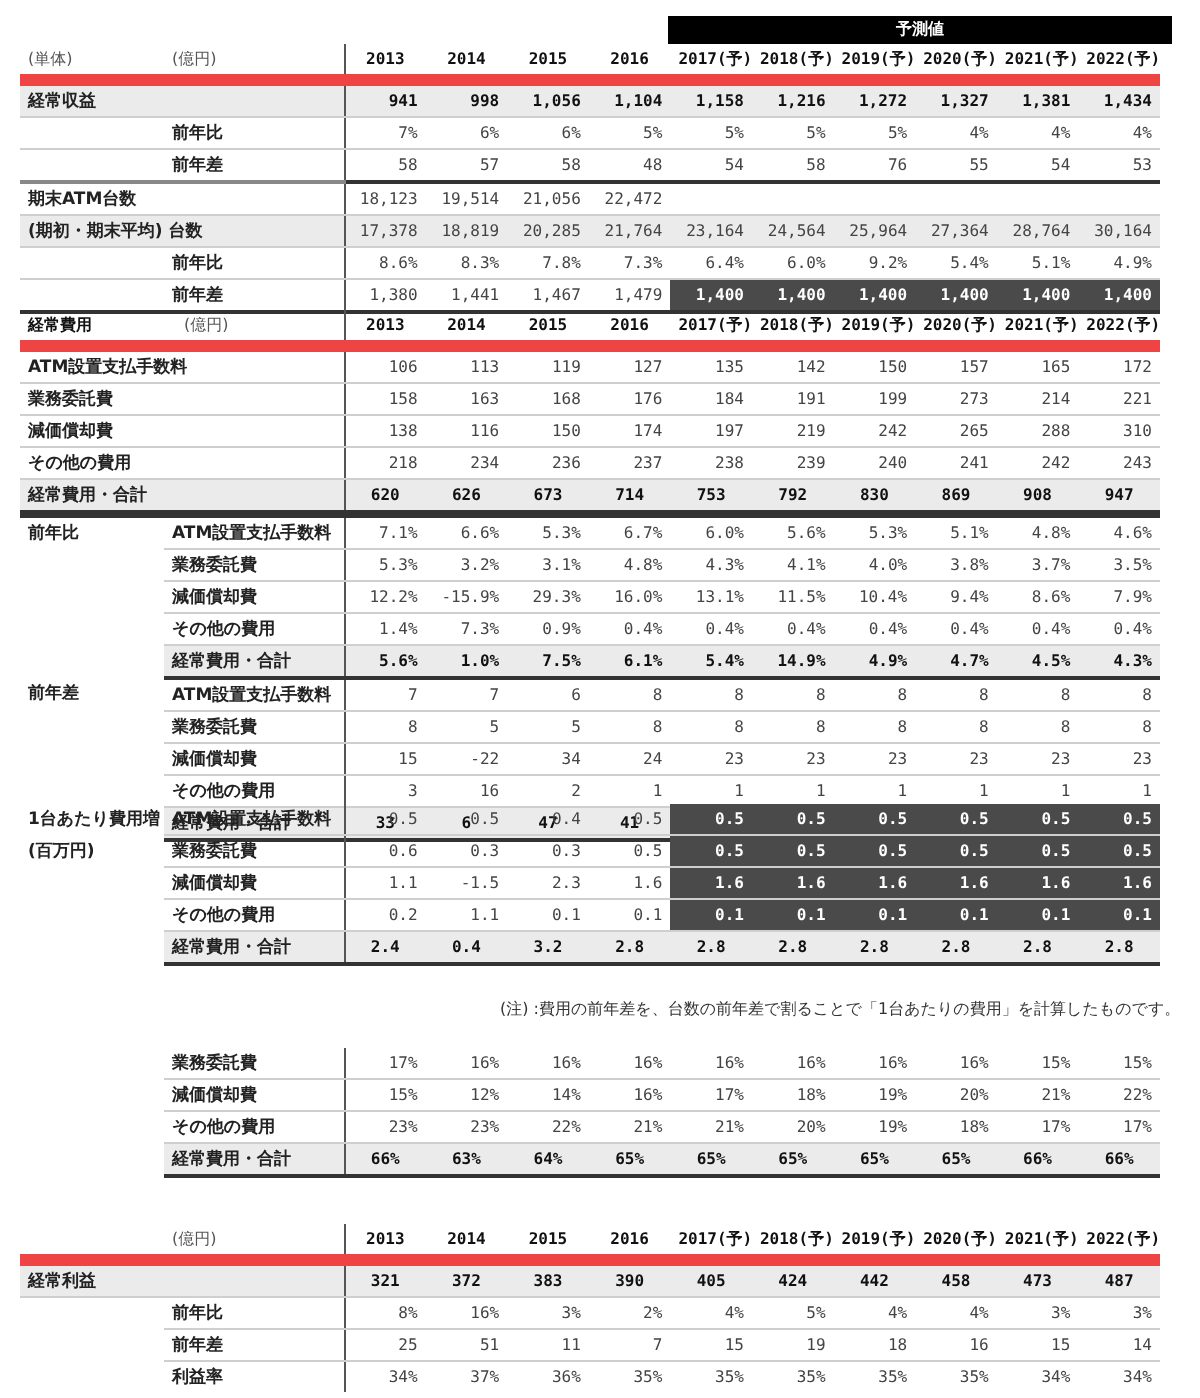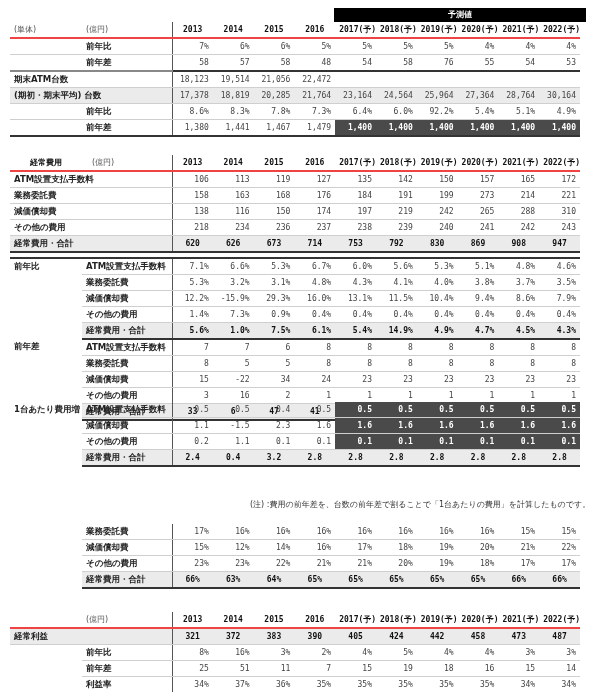--- a/index.html
+++ b/index.html
@@ -4,23 +4,23 @@
 <style>
   html, body { margin:0; padding:0; background:#ffffff; }
   body { width:600px; height:699px; overflow:hidden; font-family:"DejaVu Sans", sans-serif; color:#222; position:relative; }
   .tbl { position:absolute; left:10px; width:570px; border-collapse:collapse; font-size:8.5px; table-layout:fixed; }
   .tbl td { height:15px; padding:0 4px; white-space:nowrap; overflow:hidden; }
   .tbl col.c0 { width:72px; }
   .tbl col.c1 { width:90px; }
   .tbl col.cy { width:40.8px; }
   .num { text-align:right; font-family:"DejaVu Sans Mono", monospace; font-size:8px; color:#444; border-left:0; }
   .numc { text-align:center; }
-  .hdr td { font-weight:bold; font-family:"DejaVu Sans Mono", monospace; font-size:8px; color:#111; text-align:center; border-bottom:2px solid #ef4444;margin-left:20px; }
+  .hdr td { font-weight:bold; font-family:"DejaVu Sans Mono", monospace; font-size:8px; color:#111; text-align:center; border-bottom:6px solid #ef4444;margin-left:20px; }
   .hdr td.lbl { font-family:"DejaVu Sans", sans-serif; font-weight:normal; color:#555; text-align:left; }
-  .hdr td.lblb { font-weight:bold; color:#111; font-family:"DejaVu Sans", sans-serif; text-align:center; }
+  .hdr td.lblb { font-weight:bold; color:#111; font-family:"DejaVu Sans", sans-serif; text-align:left; }
   .vsep { border-right:1.5px solid #555; }
   .row td { border-bottom:1px solid #cfcfcf; }
   .rowlabel { font-weight:bold; color:#222; }
   .grayrow td { background:#ebebeb; }
   .bold td.num, .bold td.numc { font-weight:bold; color:#111; }
   .dark { background:#4a4a4a !important; color:#fff !important; font-weight:bold; }
   .total td { border-bottom:2px solid #333; }
   .forecast-band { position:absolute; left:334px; top:8px; width:252px; height:14px; background:#000; color:#fff; font-size:8px; text-align:center; line-height:14px; font-weight:bold; }
   .note { position:absolute; left:250px; top:499px; font-size:8px; color:#333; }
   .sidelabel { font-weight:bold; font-size:8.5px; }
@@ -53,20 +53,33 @@
     <td>2014</td>
     <td>2015</td>
     <td>2016</td>
     <td>2017(予)</td>
     <td>2018(予)</td>
     <td>2019(予)</td>
     <td>2020(予)</td>
     <td>2021(予)</td>
     <td>2022(予)</td>
   </tr>
+  <tr class="row grayrow bold">
+    <td class="rowlabel" colspan="2" style="border-right:1.5px solid #555">経常収益</td>
+  <td class="num">941</td>
+        <td class="num">998</td>
+        <td class="num">1,056</td>
+        <td class="num">1,104</td>
+        <td class="num">1,158</td>
+        <td class="num">1,216</td>
+        <td class="num">1,272</td>
+        <td class="num">1,327</td>
+        <td class="num">1,381</td>
+        <td class="num">1,434</td>
+      </tr>
   <tr class="row">
     <td></td>
         <td class="rowlabel vsep">前年比</td>
   <td class="num">7%</td>
         <td class="num">6%</td>
         <td class="num">6%</td>
         <td class="num">5%</td>
         <td class="num">5%</td>
         <td class="num">5%</td>
         <td class="num">5%</td>
@@ -116,21 +129,21 @@
       </tr>
   <tr class="row">
     <td></td>
         <td class="rowlabel vsep">前年比</td>
   <td class="num">8.6%</td>
         <td class="num">8.3%</td>
         <td class="num">7.8%</td>
         <td class="num">7.3%</td>
         <td class="num">6.4%</td>
         <td class="num">6.0%</td>
-        <td class="num">92.2%</td>
+        <td class="num">9.2%</td>
         <td class="num">5.4%</td>
         <td class="num">5.1%</td>
         <td class="num">4.9%</td>
       </tr>
   <tr class="row total">
     <td></td>
         <td class="rowlabel vsep">前年差</td>
   <td class="num">1,380</td>
         <td class="num">1,441</td>
         <td class="num">1,467</td>
@@ -417,20 +430,34 @@
       <col class="cy">
       <col class="cy">
     </colgroup>
   <tbody>
       <tr class="row">
         <td class="sidelabel" style="border-bottom:none">1台あたり費用増</td>
         <td class="rowlabel vsep">ATM設置支払手数料</td>
         <td class="num">0.5</td>
         <td class="num">0.5</td>
         <td class="num">0.4</td>
+        <td class="num">0.5</td>
+        <td class="num dark">0.5</td>
+        <td class="num dark">0.5</td>
+        <td class="num dark">0.5</td>
+        <td class="num dark">0.5</td>
+        <td class="num dark">0.5</td>
+        <td class="num dark">0.5</td>
+      </tr>
+  <tr class="row">
+        <td class="sidelabel" style="border-bottom:none">(百万円)</td>
+        <td class="rowlabel vsep">業務委託費</td>
+        <td class="num">0.6</td>
+        <td class="num">0.3</td>
+        <td class="num">0.3</td>
         <td class="num">0.5</td>
         <td class="num dark">0.5</td>
         <td class="num dark">0.5</td>
         <td class="num dark">0.5</td>
         <td class="num dark">0.5</td>
         <td class="num dark">0.5</td>
         <td class="num dark">0.5</td>
       </tr>
   <tr class="row">
         <td style="border-bottom:none"></td>

